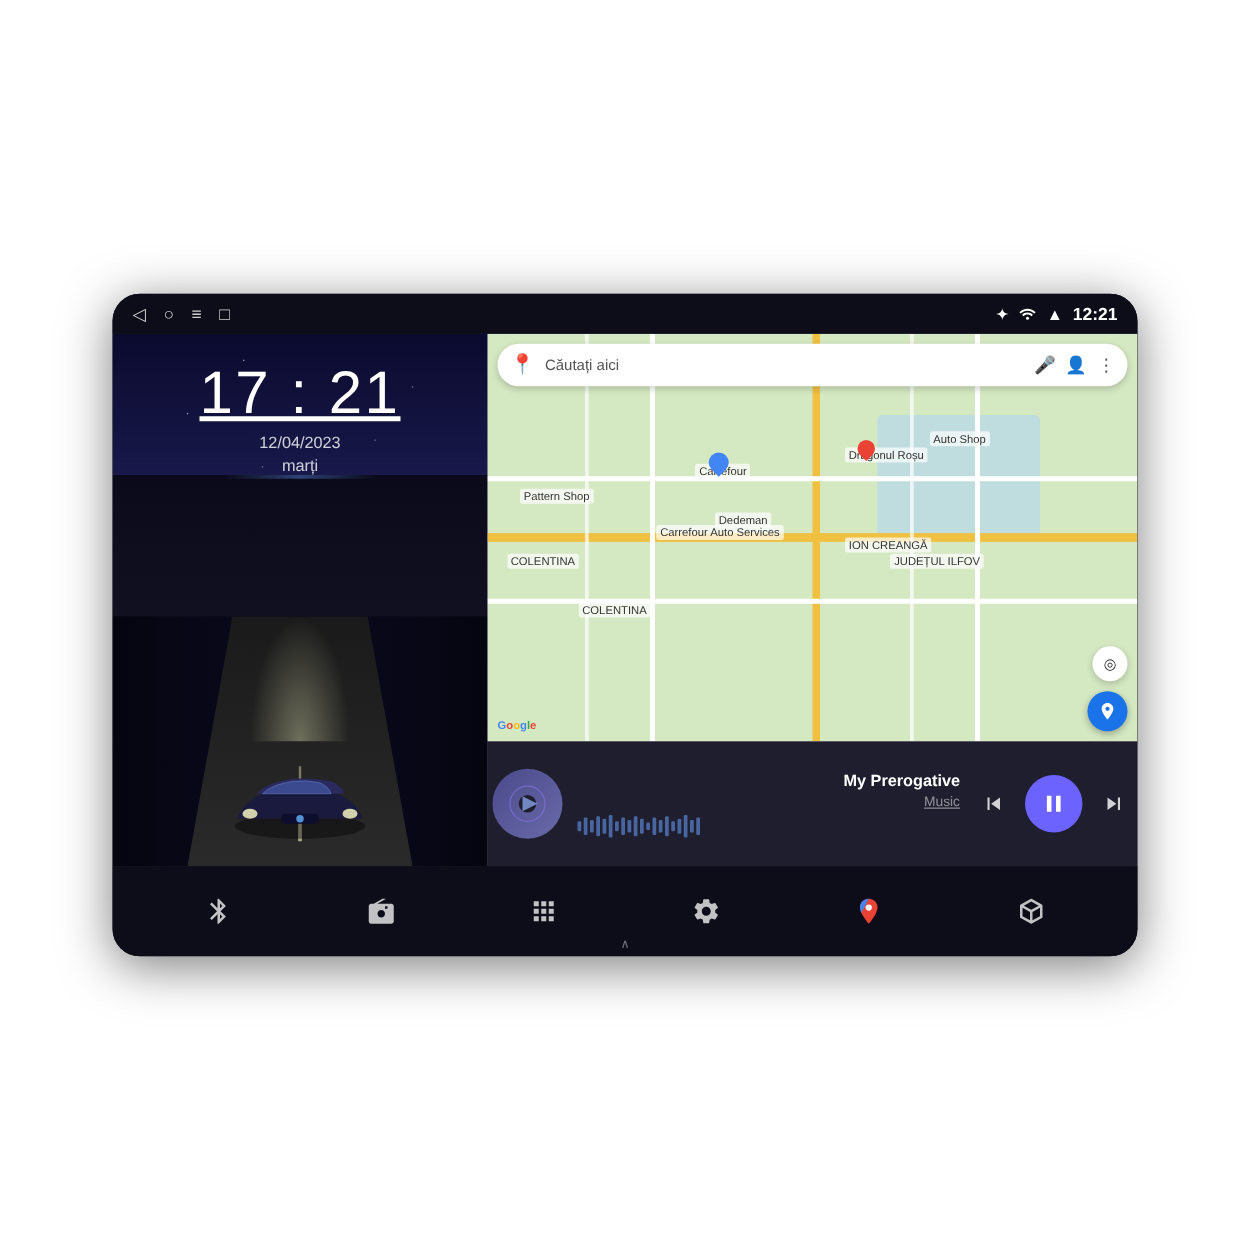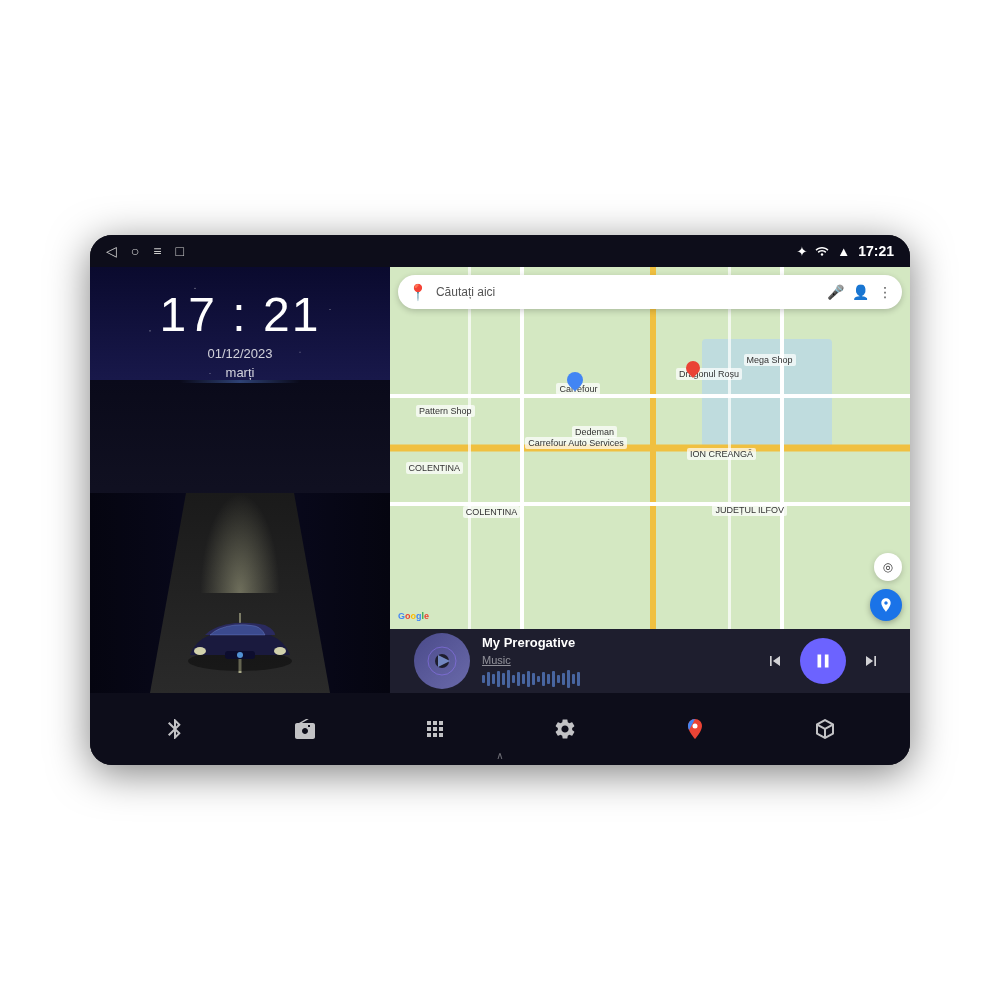--- a/index.html
+++ b/index.html
@@ -101,20 +101,21 @@
       margin-top: 20px;
       position: relative;
       z-index: 2;
       text-align: center;
     }
     .time-big {
       color: #fff;
       font-size: 48px;
       font-weight: 300;
       letter-spacing: 2px;
+      text-decoration: underline;
     }
     .date-display {
       color: rgba(255,255,255,0.8);
       font-size: 13px;
       margin-top: 4px;
     }
 
     
     .car-scene {
       flex: 1;
@@ -190,26 +191,27 @@
       font-size: 9px;
       color: #333;
       font-weight: 500;
       background: rgba(255,255,255,0.7);
       padding: 1px 3px;
       border-radius: 2px;
     }
 
     
     .music-player {
-      height: 64px;
+      height: 100px;
       background: #1e1e2e;
       display: flex;
       align-items: center;
-      padding: 0 24px;
+      padding: 0 4px;
       gap: 12px;
+      text-align: right;
     }
 
     .music-album-art {
       width: 56px;
       height: 56px;
       border-radius: 50%;
       background: linear-gradient(135deg, #4a4a8a, #6a6aaa);
       display: flex;
       align-items: center;
       justify-content: center;
@@ -375,32 +377,32 @@
     <div class="status-bar-right">
       <span class="status-icon">✦</span>
       <span class="status-icon">
         <svg width="14" height="12" viewBox="0 0 14 12" fill="white">
           <path d="M7 3C4.5 3 2.2 4 0.5 5.7l1.1 1.1C3 5.4 4.9 4.5 7 4.5s4 .9 5.4 2.3l1.1-1.1C11.8 4 9.5 3 7 3z"></path>
           <path d="M7 6C5.3 6 3.8 6.7 2.7 7.8l1.1 1.1C4.6 8 5.7 7.5 7 7.5s2.4.5 3.2 1.4l1.1-1.1C10.2 6.7 8.7 6 7 6z"></path>
           <circle cx="7" cy="10.5" r="1.2"></circle>
         </svg>
       </span>
       <span class="status-icon">▲</span>
-      <span class="status-time">17:21</span>
+      <span class="status-time">12:21</span>
     </div>
   </div>
 
   <div class="main-content">
 
     <div class="left-panel">
       <div class="stars"></div>
 
       <div class="time-display">
         <div class="time-big">17 : 21</div>
-        <div class="date-display">01/12/2023</div>
+        <div class="date-display">12/04/2023</div>
         <div class="date-display">marți</div>
       </div>
 
       <div class="car-scene">
 
         <div style="position:absolute;top:0;left:0;right:0;bottom:0;background:linear-gradient(180deg,#0a0a1a 0%,#111122 40%,#1a1a1a 100%);"></div>
 
         <div style="position:absolute;bottom:0;left:50%;transform:translateX(-50%);width:0;height:0;
           border-left:100px solid transparent;border-right:100px solid transparent;border-bottom:200px solid #222;"></div>
 
@@ -457,25 +459,25 @@
           <div style="position:absolute;top:0;left:25%;width:4px;height:100%;background:#fff;"></div>
           <div style="position:absolute;top:0;left:75%;width:4px;height:100%;background:#fff;"></div>
           <div style="position:absolute;top:0;left:15%;width:3px;height:100%;background:rgba(255,255,255,0.7);"></div>
           <div style="position:absolute;top:0;left:65%;width:3px;height:100%;background:rgba(255,255,255,0.7);"></div>
 
           <div class="map-label" style="top:38%;left:5%;">Pattern Shop</div>
           <div class="map-label" style="top:32%;left:32%;">Carrefour</div>
           <div class="map-label" style="top:28%;left:55%;">Dragonul Roșu</div>
           <div class="map-label" style="top:44%;left:35%;">Dedeman</div>
           <div class="map-label" style="top:54%;left:3%;">COLENTINA</div>
-          <div class="map-label" style="top:50%;left:55%;margin-left:11px;">ION CREANGĂ</div>
+          <div class="map-label" style="top:50%;left:55%;">ION CREANGĂ</div>
           <div class="map-label" style="top:47%;left:26%;">Carrefour Auto Services</div>
-          <div class="map-label" style="top:24%;left:68%;">Mega Shop</div>
+          <div class="map-label" style="top:24%;left:68%;">Auto Shop</div>
           <div class="map-label" style="top:66%;left:14%;">COLENTINA</div>
-          <div class="map-label" style="top:54%;left:62%;margin-top:42px;">JUDEȚUL ILFOV</div>
+          <div class="map-label" style="top:54%;left:62%;">JUDEȚUL ILFOV</div>
 
           <div style="position:absolute;top:29%;left:34%;z-index:5;">
             <div style="width:16px;height:16px;background:#4285f4;border-radius:50% 50% 50% 0;transform:rotate(-45deg);"></div>
           </div>
           <div style="position:absolute;top:26%;left:57%;z-index:5;">
             <div style="width:14px;height:14px;background:#ea4335;border-radius:50% 50% 50% 0;transform:rotate(-45deg);"></div>
           </div>
 
           <div class="fab-compass">◎</div>
           <div class="fab-location">

